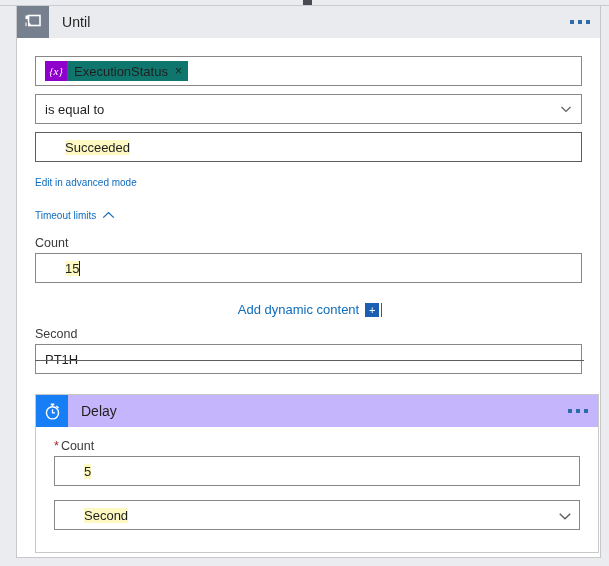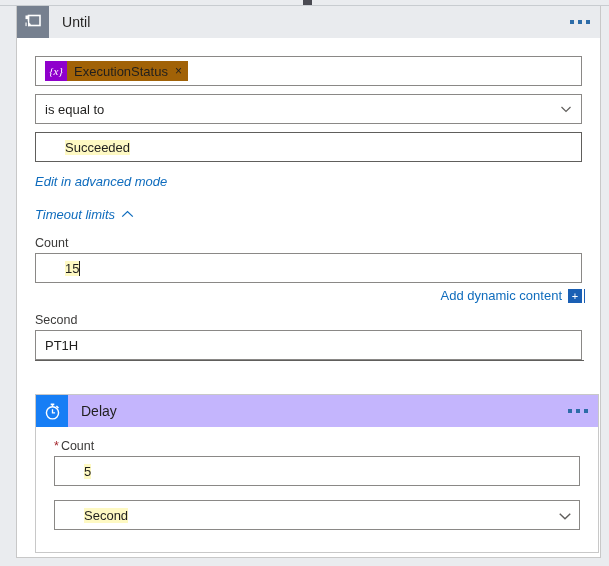--- a/index.html
+++ b/index.html
@@ -126,21 +126,21 @@
     background: #8f00cc;
     color: #ffffff;
     font-size: 11px;
     display: flex;
     align-items: center;
     justify-content: center;
     font-family: "Liberation Serif", serif;
     font-style: italic;
   }
   .token-label {
-    background: #a16207;
+    background: #0f766e;
     height: 20px;
     display: flex;
     align-items: center;
     padding: 0 6px 0 7px;
     font-size: 13px;
     color: #201f1e;
     gap: 7px;
   }
   .token-x {
     font-size: 12px;
@@ -156,40 +156,39 @@
     transform: translateY(-50%);
     width: 12px;
     height: 12px;
     pointer-events: none;
   }
 
   .hl { background: #fef9c3; margin-left: 20px; }
 
   .link {
     color: #0f6cbd;
-    font-size: 13px;
+    font-size: 10px;
     cursor: pointer;
     display: inline-flex;
     align-items: center;
     gap: 6px;
-    font-style: italic;
   }
 
   .field-label {
     font-size: 12.5px;
     color: #3b3a39;
     margin-bottom: 3px;
   }
   .req-star { color: #a4262c; margin-right: 2px; }
 
   .add-dyn-row {
     display: flex;
-    justify-content: flex-end;
-    align-items: center;
-    margin-top: 5px;
+    justify-content: center;
+    align-items: center;
+    margin-top: 19px;
   }
   .add-dyn {
     color: #0f6cbd;
     font-size: 13px;
     display: inline-flex;
     align-items: center;
     gap: 6px;
     cursor: pointer;
   }
   .plus-badge {

